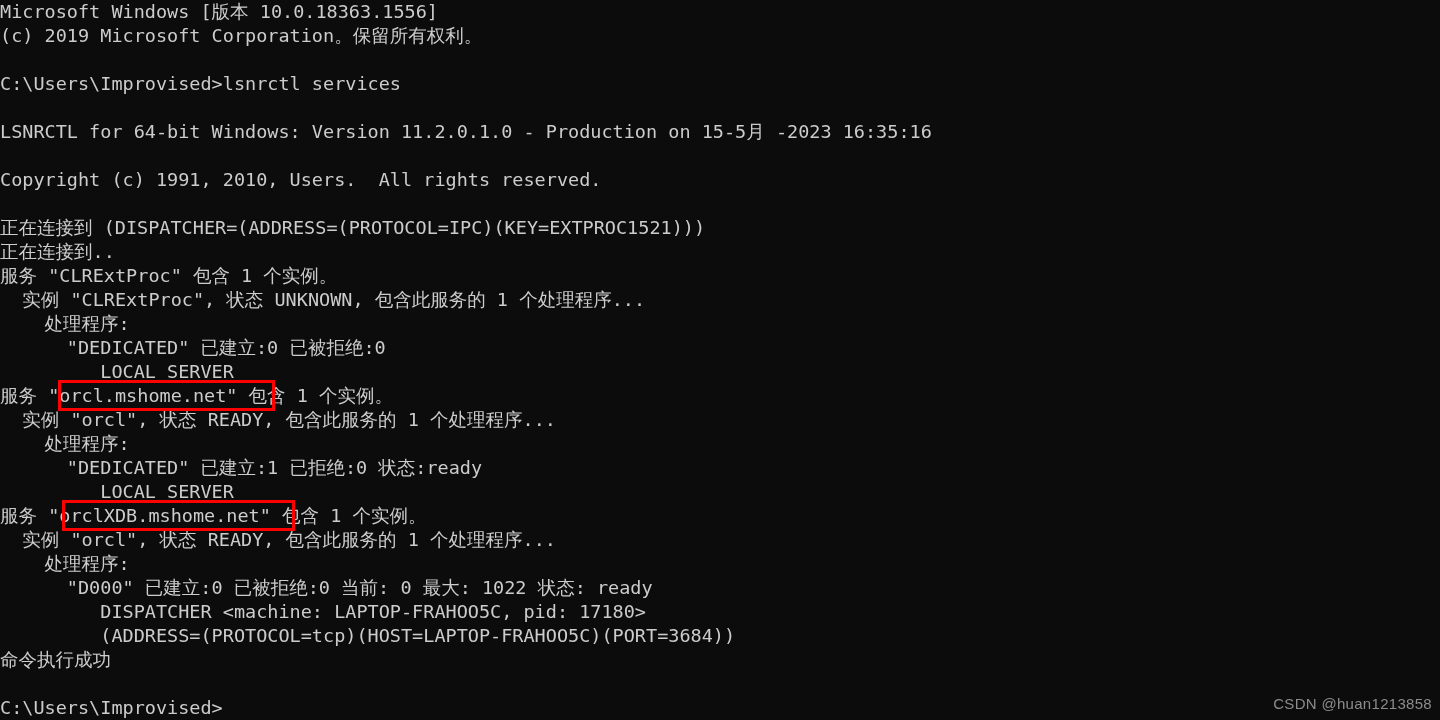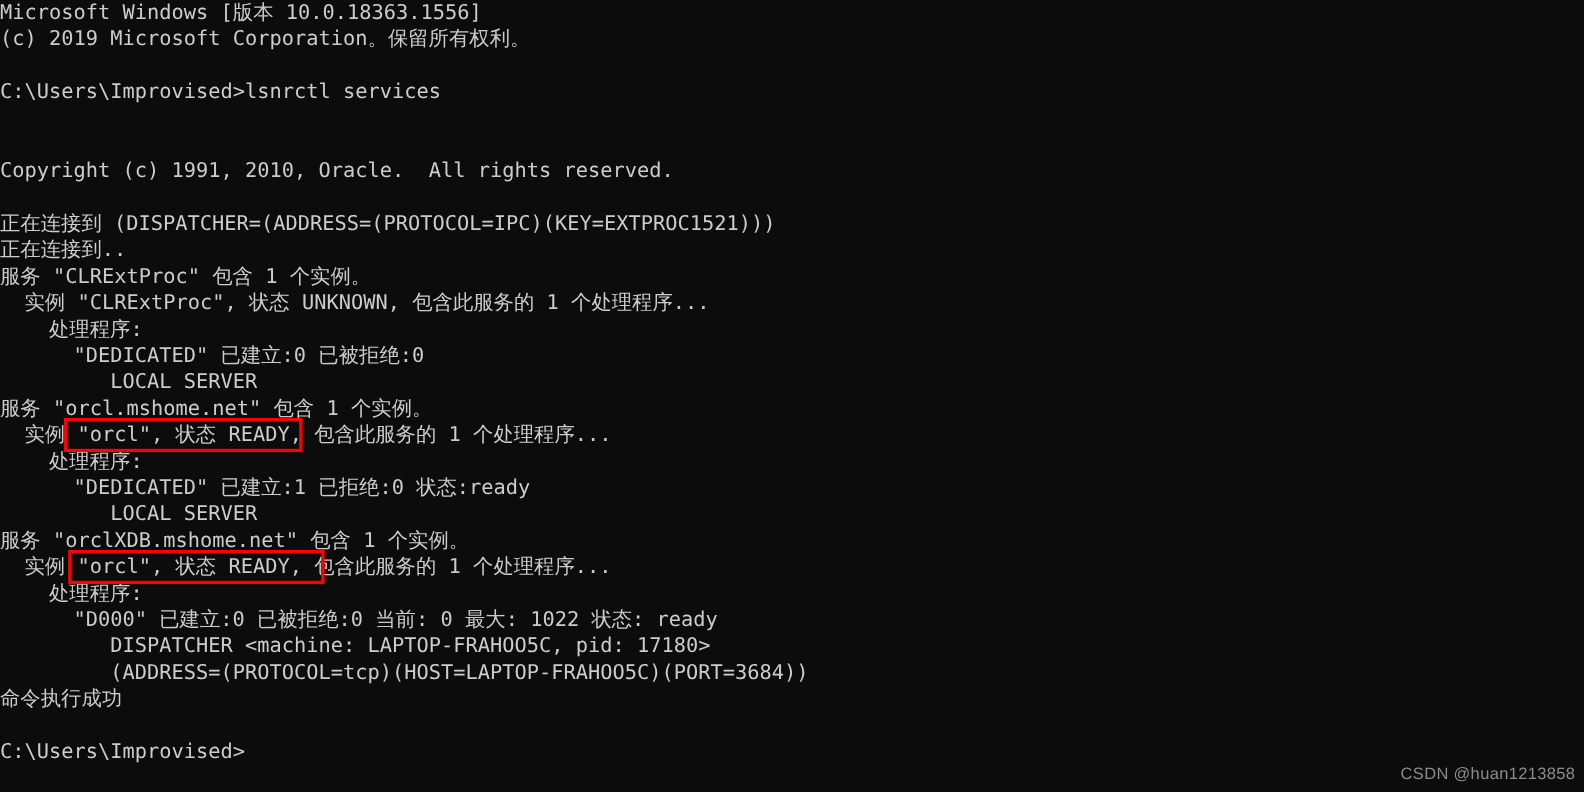--- a/index.html
+++ b/index.html
@@ -68,22 +68,23 @@
 <body>
 
 <div id="screen">
 
   <div class="console">
     <div class="line">Microsoft Windows [版本 10.0.18363.1556]</div>
     <div class="line">(c) 2019 Microsoft Corporation。保留所有权利。</div>
     <div class="line blank"></div>
     <div class="line">C:\Users\Improvised&gt;lsnrctl services</div>
     <div class="line blank"></div>
+    <div class="line">LSNRCTL for 64-bit Windows: Version 11.2.0.1.0 - Production on 15-5月 -2023 16:35:16</div>
     <div class="line blank"></div>
-    <div class="line">Copyright (c) 1991, 2010, Oracle.  All rights reserved.</div>
+    <div class="line">Copyright (c) 1991, 2010, Users.  All rights reserved.</div>
     <div class="line blank"></div>
     <div class="line">正在连接到 (DISPATCHER=(ADDRESS=(PROTOCOL=IPC)(KEY=EXTPROC1521)))</div>
     <div class="line">正在连接到..</div>
     <div class="line">服务 "CLRExtProc" 包含 1 个实例。</div>
     <div class="line">  实例 "CLRExtProc", 状态 UNKNOWN, 包含此服务的 1 个处理程序...</div>
     <div class="line">    处理程序:</div>
     <div class="line">      "DEDICATED" 已建立:0 已被拒绝:0</div>
     <div class="line">         LOCAL SERVER</div>
     <div class="line">服务 "orcl.mshome.net" 包含 1 个实例。</div>
     <div class="line">  实例 "orcl", 状态 READY, 包含此服务的 1 个处理程序...</div>

